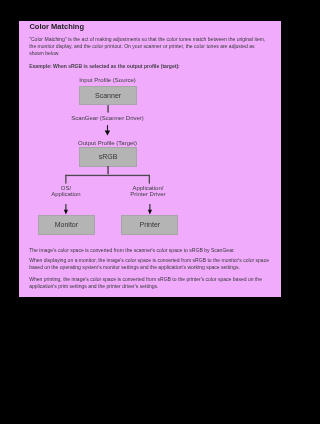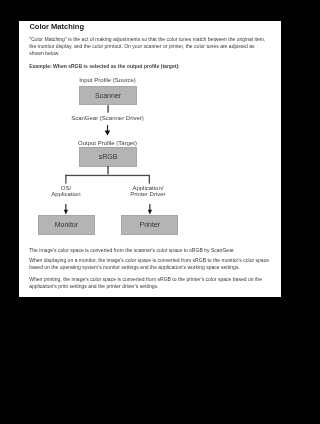--- a/index.html
+++ b/index.html
@@ -12,21 +12,21 @@
   }
   body {
     font-family: "Liberation Sans", sans-serif;
   }
   #page {
     position: absolute;
     left: 19px;
     top: 21px;
     width: 262px;
     height: 276px;
-    background: #ffffff;
+    background: #f0abfc;
     overflow: hidden;
   }
 
   
   .h1 {
     position: absolute;
     left: 10.4px;
     top: 1.1px;
     font-size: 7.5px;
     line-height: 9px;

